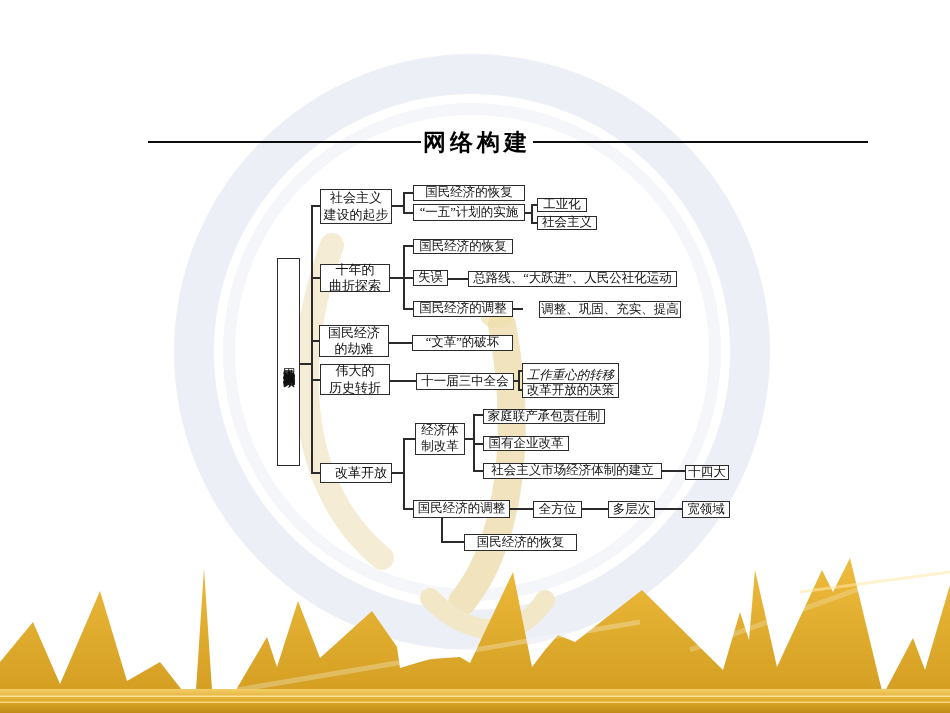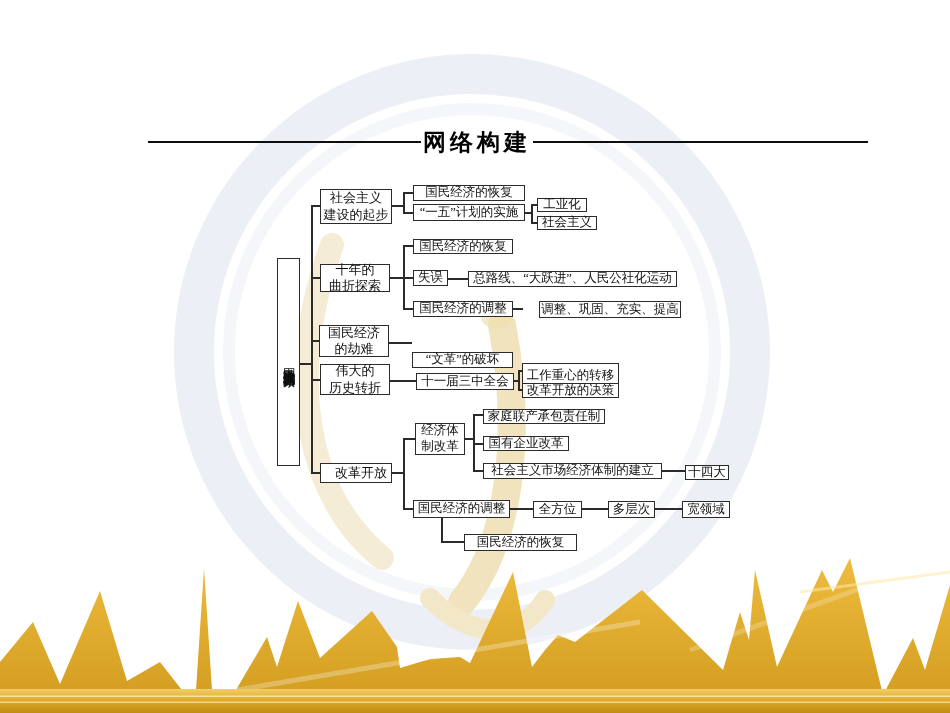--- a/index.html
+++ b/index.html
@@ -67,24 +67,24 @@
     <div class="box nw" style="left:413px;top:204px;width:112px;height:17px;">“一五”计划的实施</div>
     <div class="box nw" style="left:537px;top:198px;width:50px;height:14px;">工业化</div>
     <div class="box nw" style="left:537px;top:216px;width:60px;height:14px;">社会主义</div>
 
     <div class="box nw" style="left:413px;top:239px;width:100px;height:15px;">国民经济的恢复</div>
     <div class="box nw" style="left:413px;top:270px;width:35px;height:16px;">失误</div>
     <div class="box nw" style="left:468px;top:271px;width:209px;height:16px;">总路线、“大跃进”、人民公社化运动</div>
     <div class="box nw" style="left:413px;top:301px;width:100px;height:16px;">国民经济的调整</div>
     <div class="box nw" style="left:523px;top:301px;width:142px;height:17px;margin-left:16px;">调整、巩固、充实、提高</div>
 
-    <div class="box nw" style="left:412px;top:352px;width:101px;height:16px;">“文革”的破坏</div>
+    <div class="box nw" style="left:412px;top:335px;width:101px;height:16px;">“文革”的破坏</div>
 
     <div class="box nw" style="left:416px;top:373px;width:98px;height:17px;">十一届三中全会</div>
-    <div class="box nw" style="left:522px;top:363px;width:97px;height:25px;">工作重心的转移</div>
+    <div class="box nw" style="left:522px;top:363px;width:97px;height:25px;font-style:italic;">工作重心的转移</div>
     <div class="box nw" style="left:522px;top:383px;width:97px;height:15px;">改革开放的决策</div>
 
     <div class="box" style="left:415px;top:423px;width:50px;height:32px;">经济体
 制改革</div>
     <div class="box nw" style="left:483px;top:409px;width:122px;height:15px;">家庭联产承包责任制</div>
     <div class="box nw" style="left:483px;top:436px;width:86px;height:15px;">国有企业改革</div>
     <div class="box nw" style="left:483px;top:463px;width:179px;height:16px;">社会主义市场经济体制的建立</div>
     <div class="box nw" style="left:685px;top:465px;width:44px;height:15px;">十四大</div>
     <div class="box nw" style="left:413px;top:500px;width:97px;height:18px;">国民经济的调整</div>
     <div class="box nw" style="left:533px;top:501px;width:49px;height:17px;">全方位</div>

